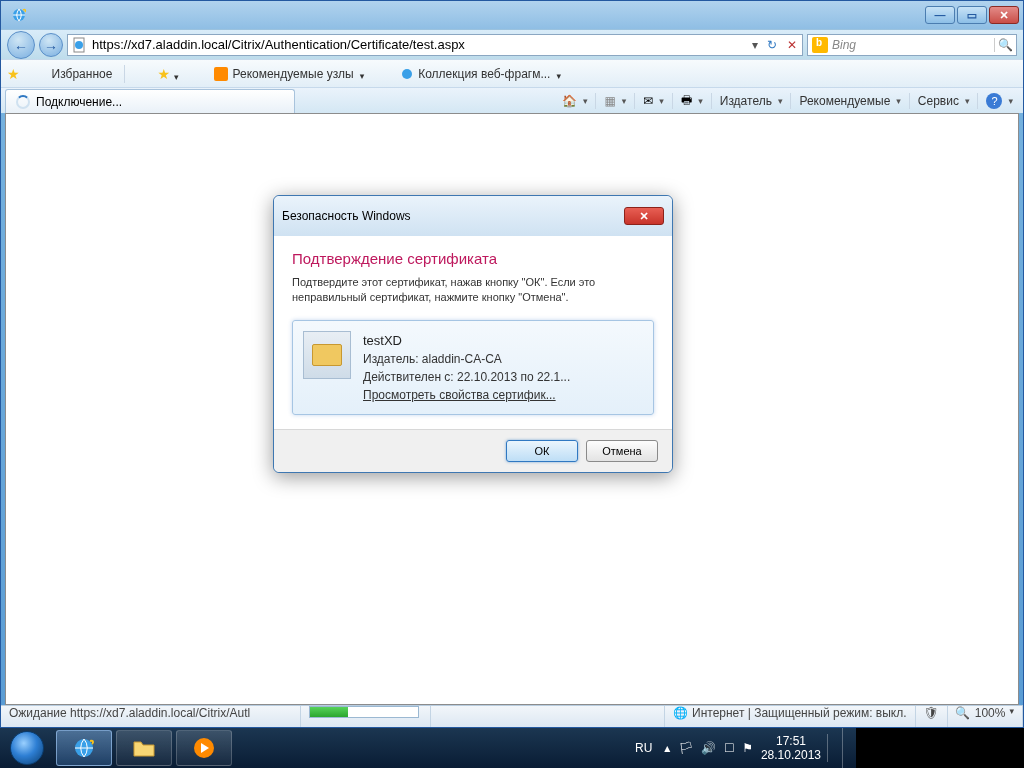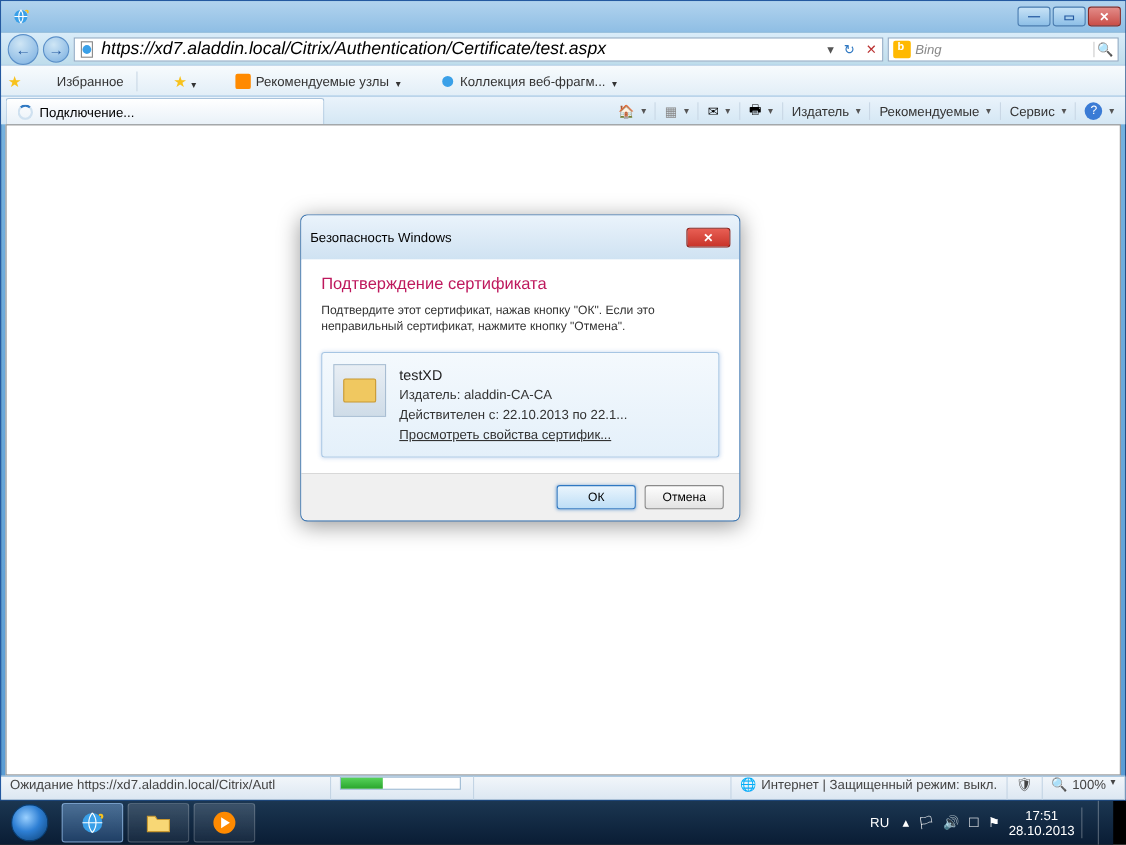--- a/index.html
+++ b/index.html
@@ -17,21 +17,21 @@
 .sysbtn { width:30px; height:18px; border-radius:3px; display:flex; align-items:center; justify-content:center;
   background:linear-gradient(#c7e2f6,#8dbfe7); border:1px solid #4b7db0; color:#2459a0; font-weight:bold; font-size:11px;}
 .sysbtn.close { background:linear-gradient(#e38b88,#c94e48); border-color:#8a2a24; color:#fff; }
 
 .navrow { height:30px; display:flex; align-items:center; padding:2px 6px; gap:4px;
   background:linear-gradient(#d9ecf9,#bedceb); border-top:1px solid #9bc2de;}
 .navbtn { width:28px; height:28px; border-radius:14px; background:radial-gradient(circle at 40% 30%,#cfe6f5,#79aee0);
   border:1px solid #5a8fc8; display:flex; align-items:center; justify-content:center; color:#2459a0; font-size:14px;}
 .addrbox { flex:1; display:flex; align-items:center; height:22px; background:#fff; border:1px solid #8ba7c2;}
 .addrbox .ie-small { width:16px; height:16px; margin:0 4px; }
-.addrbox input { flex:1; border:none; outline:none; background:transparent; font-size:16px; padding:0;font-style:italic; }
+.addrbox input { flex:1; border:none; outline:none; background:transparent; font-size:13px; padding:0; }
 .addrbox .reload { width:20px; text-align:center; color:#2f78c2; }
 .addrbox .stop { width:20px; text-align:center; color:#b33; }
 .addrbox .drop { width:14px; text-align:center; color:#555; }
 .searchbox { width:210px; display:flex; align-items:center; height:22px; background:#fff; border:1px solid #8ba7c2;}
 .searchbox .bing { width:16px; height:16px; margin:0 4px; background:#ffb900; border-radius:2px; position:relative;}
 .searchbox .bing:after{content:"b"; color:#fff; font-size:10px; font-weight:bold; position:absolute; left:4px; top:0;}
 .searchbox span.ph { color:#888; font-style:italic; flex:1; }
 .searchbox .mag { width:22px; text-align:center; color:#2f78c2; border-left:1px solid #ccc;}
 
 .favbar { height:28px; display:flex; align-items:center; padding:0 6px; gap:8px;
@@ -86,21 +86,21 @@
 .cert-info .name { font-size:13px; color:#222;}
 .cert-info a { color:#333; text-decoration:underline; }
 .dlg-foot { padding:10px 14px; background:#f0f0f0; border-top:1px solid #d8d8d8;
   border-radius:0 0 6px 6px; display:flex; justify-content:flex-end; gap:8px;}
 .dlg-btn { min-width:72px; height:22px; border:1px solid #8a8a8a; border-radius:3px;
   background:linear-gradient(#fdfdfd,#e3e3e3); font-size:11px;}
 .dlg-btn.primary { border:1px solid #2f78c2; background:linear-gradient(#eaf5fd,#bedef6);
   box-shadow:0 0 3px rgba(47,120,194,.6);}
 
 
-.taskbar { position:absolute; bottom:0; left:0; width:1012px; height:40px;
+.taskbar { position:absolute; bottom:0; left:0; width:856px; height:40px;
   background:linear-gradient(rgba(30,60,90,.9),rgba(10,30,55,.95)); display:flex; align-items:center;}
 .start { width:54px; height:40px; display:flex; align-items:center; justify-content:center;}
 .orb { width:34px; height:34px; border-radius:50%;
   background:radial-gradient(circle at 40% 35%,#9ad0ff 0,#2e7fd4 45%,#0a3d70 100%);
   border:1px solid #0a3d70; position:relative;}
 .taskbtn { width:56px; height:36px; margin:2px; border-radius:3px;
   background:linear-gradient(rgba(255,255,255,.15),rgba(255,255,255,.05));
   border:1px solid rgba(255,255,255,.2); display:flex; align-items:center; justify-content:center;}
 .taskbtn.active { background:linear-gradient(rgba(150,200,255,.4),rgba(80,140,210,.3));
   border-color:rgba(170,210,255,.6);}

